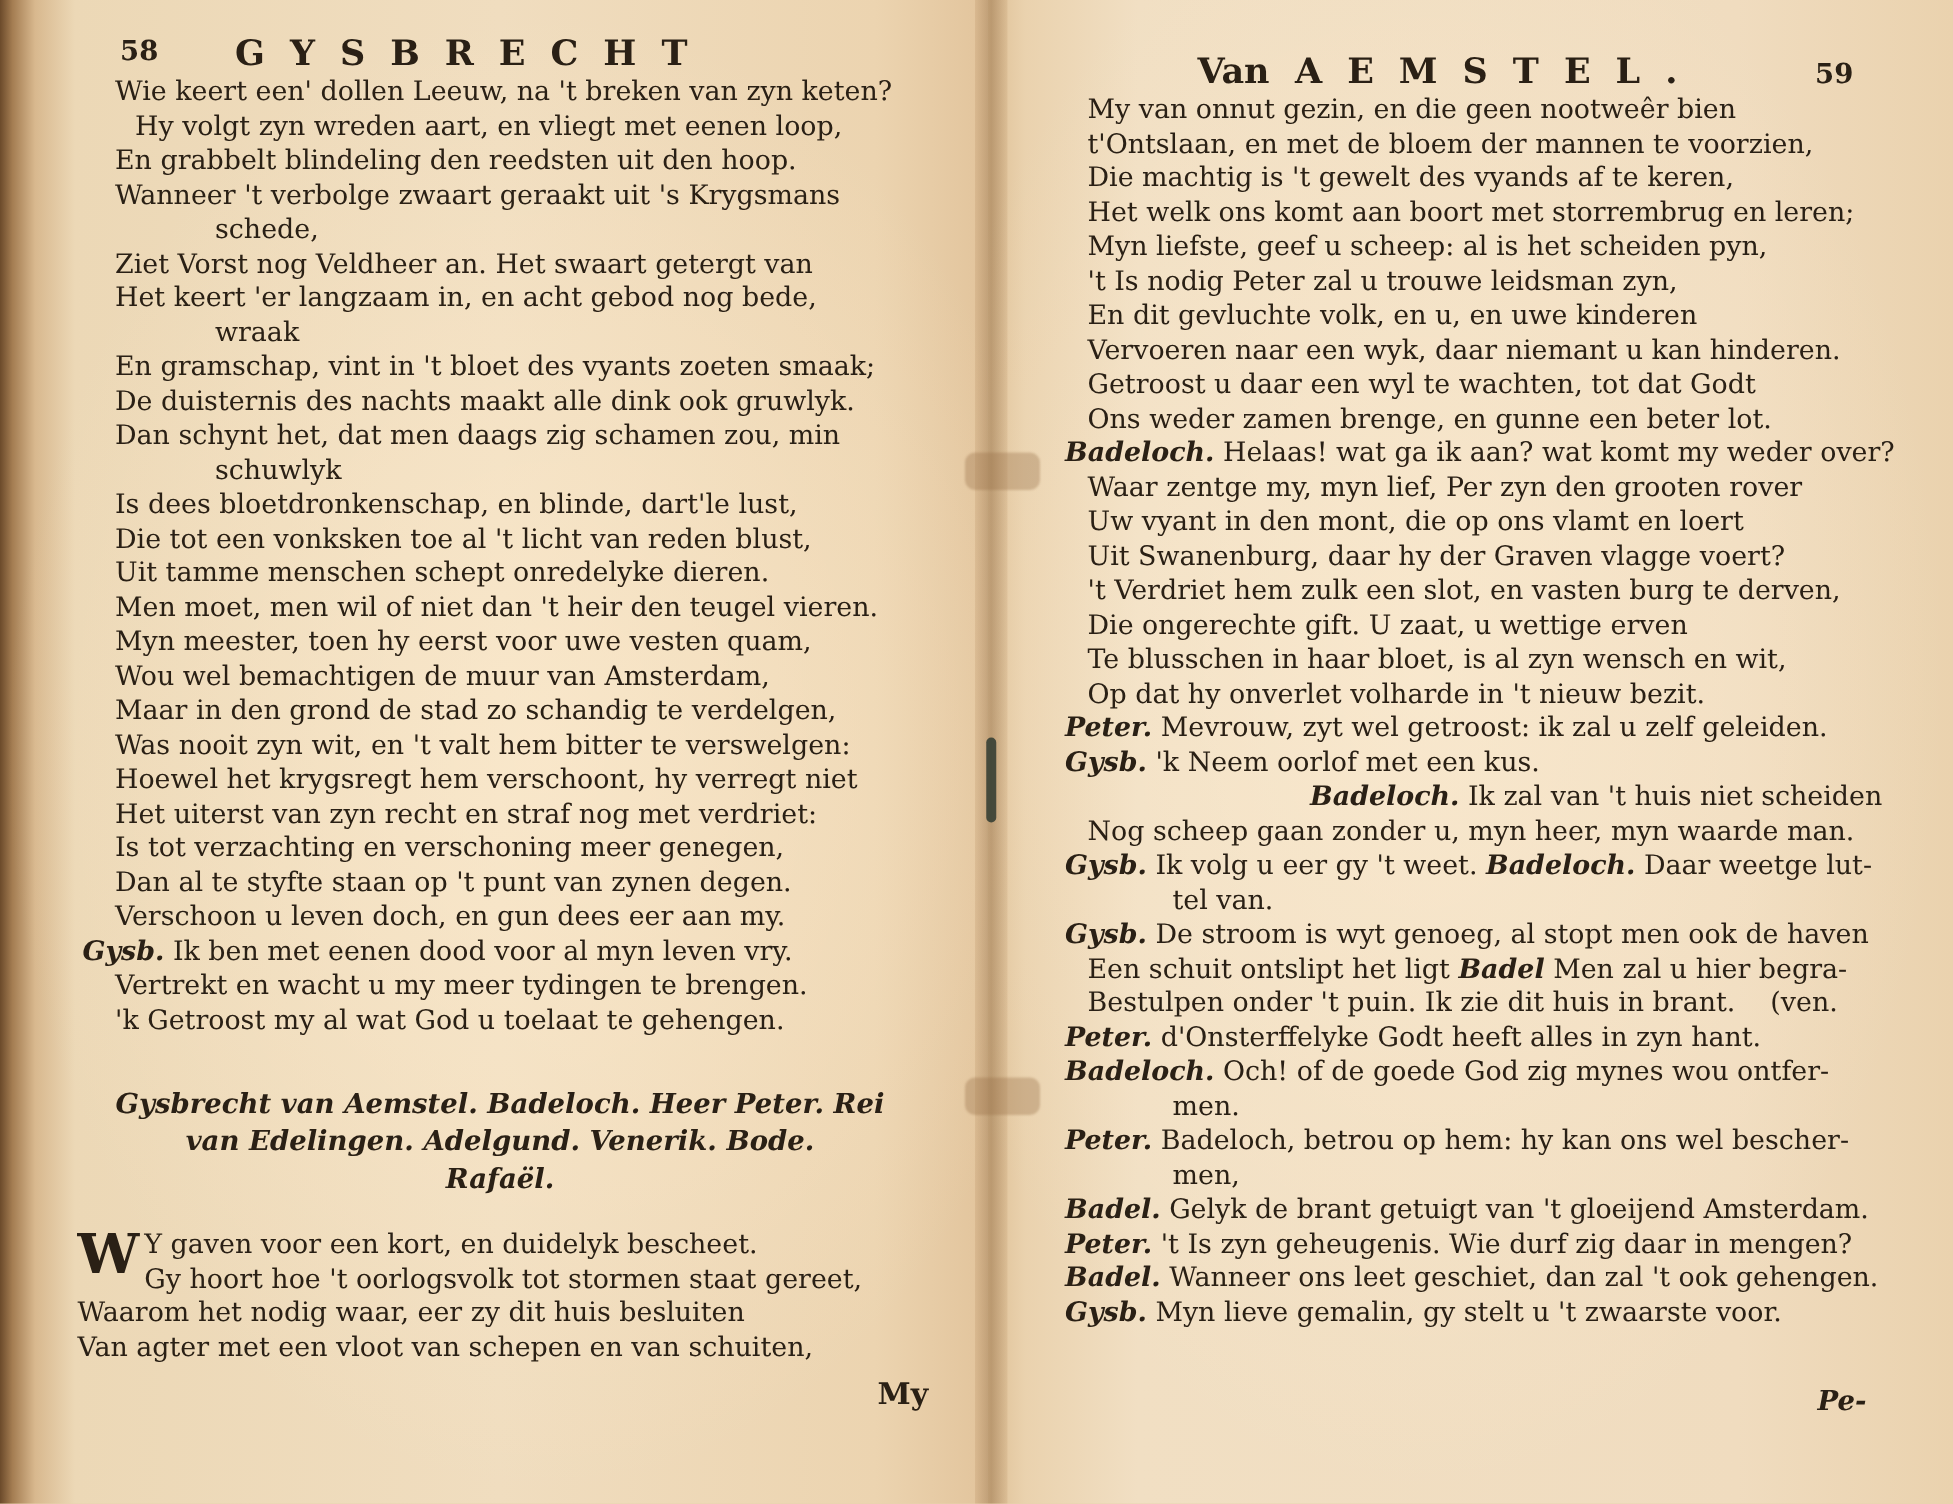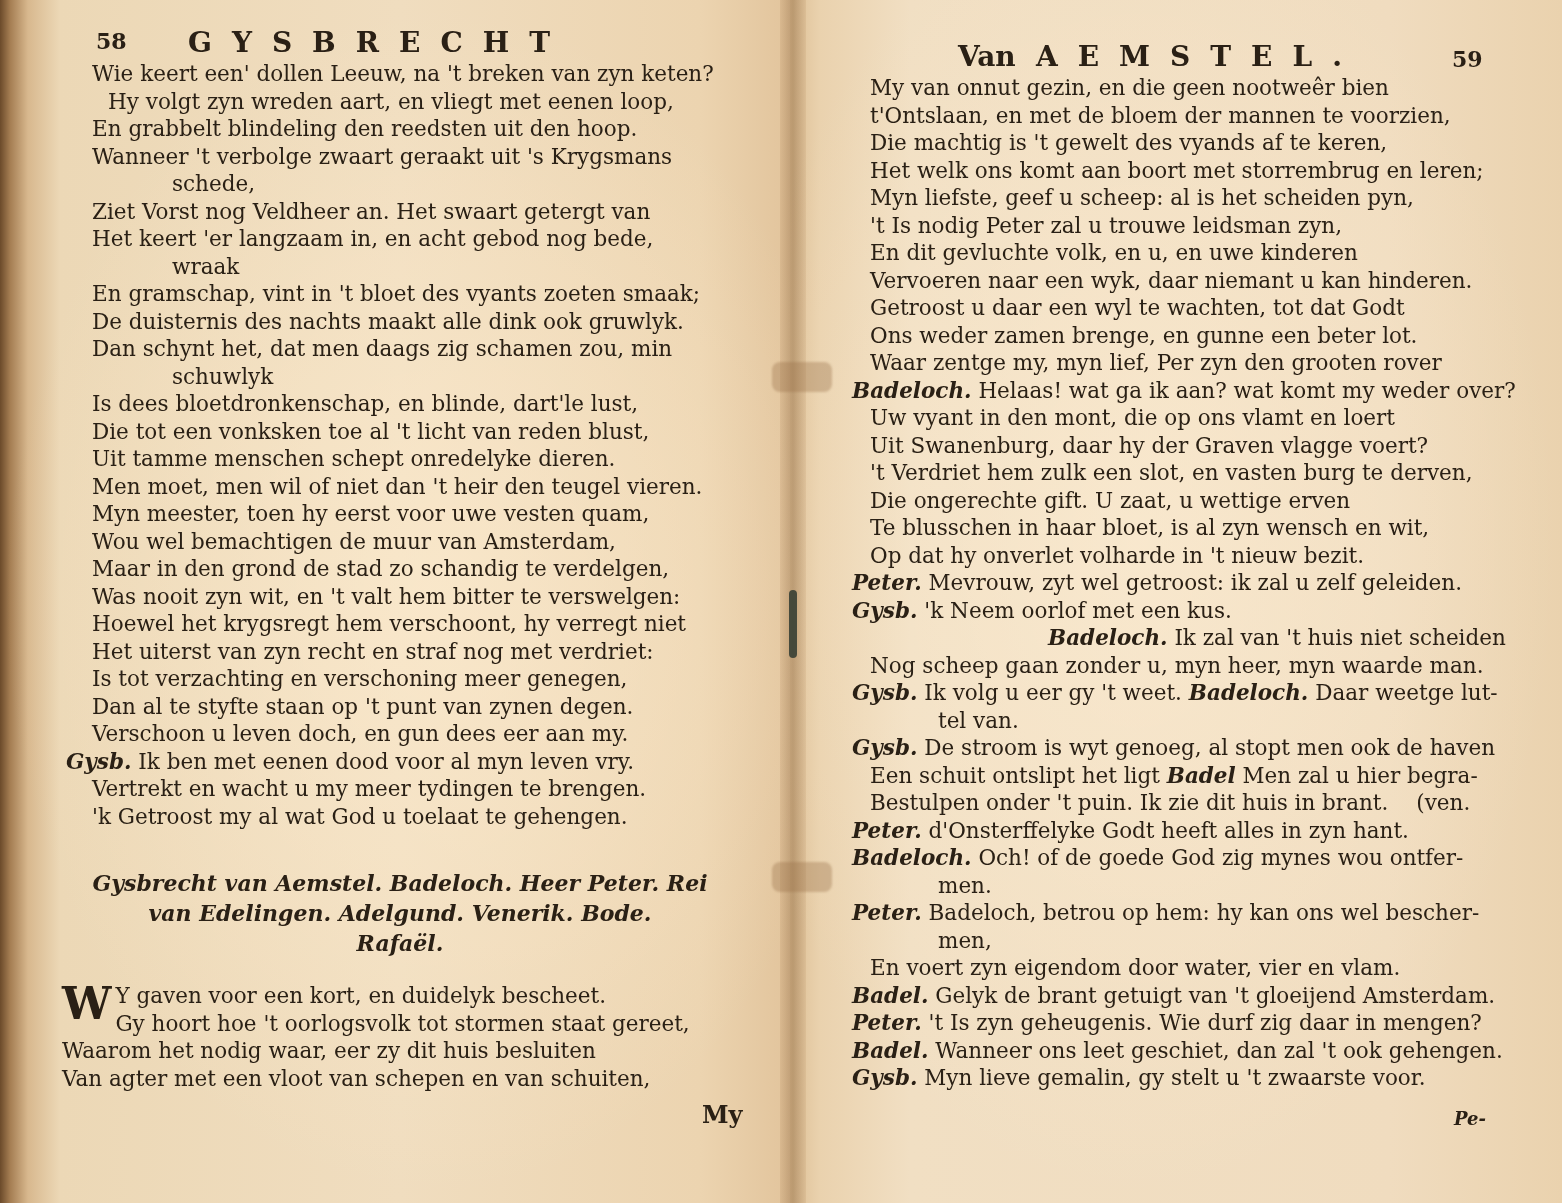--- a/index.html
+++ b/index.html
@@ -119,42 +119,41 @@
       <span class="line" style="padding-left: 12px;"><span>My van onnut gezin, en die geen nootweêr bien</span></span>
       <span class="line" style="padding-left: 12px;"><span>t'Ontslaan, en met de bloem der mannen te voorzien,</span></span>
       <span class="line" style="padding-left: 12px;"><span>Die machtig is 't gewelt des vyands af te keren,</span></span>
       <span class="line" style="padding-left: 12px;"><span>Het welk ons komt aan boort met storrembrug en leren;</span></span>
       <span class="line" style="padding-left: 12px;"><span>Myn liefste, geef u scheep: al is het scheiden pyn,</span></span>
       <span class="line" style="padding-left: 12px;"><span>'t Is nodig Peter zal u trouwe leidsman zyn,</span></span>
       <span class="line" style="padding-left: 12px;"><span>En dit gevluchte volk, en u, en uwe kinderen</span></span>
       <span class="line" style="padding-left: 12px;"><span>Vervoeren naar een wyk, daar niemant u kan hinderen.</span></span>
       <span class="line" style="padding-left: 12px;"><span>Getroost u daar een wyl te wachten, tot dat Godt</span></span>
       <span class="line" style="padding-left: 12px;"><span>Ons weder zamen brenge, en gunne een beter lot.</span></span>
+      <span class="line" style="margin-left: -6px;"><span class="spk">Badeloch.</span> <span>Helaas! wat ga ik aan? wat komt my weder over?</span></span>
       <span class="line" style="padding-left: 12px;"><span>Waar zentge my, myn lief, Per zyn den grooten rover</span></span>
-      <span class="line" style="margin-left: -6px;"><span class="spk">Badeloch.</span> <span>Helaas! wat ga ik aan? wat komt my weder over?</span></span>
       <span class="line" style="padding-left: 12px;"><span>Uw vyant in den mont, die op ons vlamt en loert</span></span>
       <span class="line" style="padding-left: 12px;"><span>Uit Swanenburg, daar hy der Graven vlagge voert?</span></span>
       <span class="line" style="padding-left: 12px;"><span>'t Verdriet hem zulk een slot, en vasten burg te derven,</span></span>
       <span class="line" style="padding-left: 12px;"><span>Die ongerechte gift. U zaat, u wettige erven</span></span>
       <span class="line" style="padding-left: 12px;"><span>Te blusschen in haar bloet, is al zyn wensch en wit,</span></span>
       <span class="line" style="padding-left: 12px;"><span>Op dat hy onverlet volharde in 't nieuw bezit.</span></span>
       <span class="line" style="margin-left: -6px;"><span class="spk">Peter.</span> <span>Mevrouw, zyt wel getroost: ik zal u zelf geleiden.</span></span>
       <span class="line" style="margin-left: -6px;"><span class="spk">Gysb.</span> <span>'k Neem oorlof met een kus.</span></span>
       <span class="line" style="padding-left: 190px;"><span class="spk">Badeloch.</span> <span>Ik zal van 't huis niet scheiden</span></span>
       <span class="line" style="padding-left: 12px;"><span>Nog scheep gaan zonder u, myn heer, myn waarde man.</span></span>
       <span class="line" style="margin-left: -6px;"><span class="spk">Gysb.</span> <span>Ik volg u eer gy 't weet.</span> <span class="spk">Badeloch.</span> <span>Daar weetge lut-</span></span>
       <span class="line" style="padding-left: 80px;"><span>tel van.</span></span>
       <span class="line" style="margin-left: -6px;"><span class="spk">Gysb.</span> <span>De stroom is wyt genoeg, al stopt men ook de haven</span></span>
       <span class="line" style="padding-left: 12px;"><span>Een schuit ontslipt het ligt</span> <span class="spk">Badel</span> <span>Men zal u hier begra-</span></span>
       <span class="line" style="padding-left: 12px;"><span>Bestulpen onder 't puin. Ik zie dit huis in brant.</span><span style="margin-left: 28px;">(ven.</span></span>
       <span class="line" style="margin-left: -6px;"><span class="spk">Peter.</span> <span>d'Onsterffelyke Godt heeft alles in zyn hant.</span></span>
       <span class="line" style="margin-left: -6px;"><span class="spk">Badeloch.</span> <span>Och! of de goede God zig mynes wou ontfer-</span></span>
       <span class="line" style="padding-left: 80px;"><span>men.</span></span>
       <span class="line" style="margin-left: -6px;"><span class="spk">Peter.</span> <span>Badeloch, betrou op hem: hy kan ons wel bescher-</span></span>
       <span class="line" style="padding-left: 80px;"><span>men,</span></span>
-      <span class="line" style="padding-left: 12px;"><span>En voert zyn eigendom door water, vier en vlam.</span></span>
       <span class="line" style="margin-left: -6px;"><span class="spk">Badel.</span> <span>Gelyk de brant getuigt van 't gloeijend Amsterdam.</span></span>
       <span class="line" style="margin-left: -6px;"><span class="spk">Peter.</span> <span>'t Is zyn geheugenis. Wie durf zig daar in mengen?</span></span>
       <span class="line" style="margin-left: -6px;"><span class="spk">Badel.</span> <span>Wanneer ons leet geschiet, dan zal 't ook gehengen.</span></span>
       <span class="line" style="margin-left: -6px;"><span class="spk">Gysb.</span> <span>Myn lieve gemalin, gy stelt u 't zwaarste voor.</span></span>
     </div>
-  <div class="catch" style="left:1454px;top:1108px;font-style:italic;font-size:18px;">Pe-</div>
+  <div class="catch" style="left:1454px;top:1108px;font-style:italic;font-size:22px;">Pe-</div>
 </div>
 
 </body></html>

